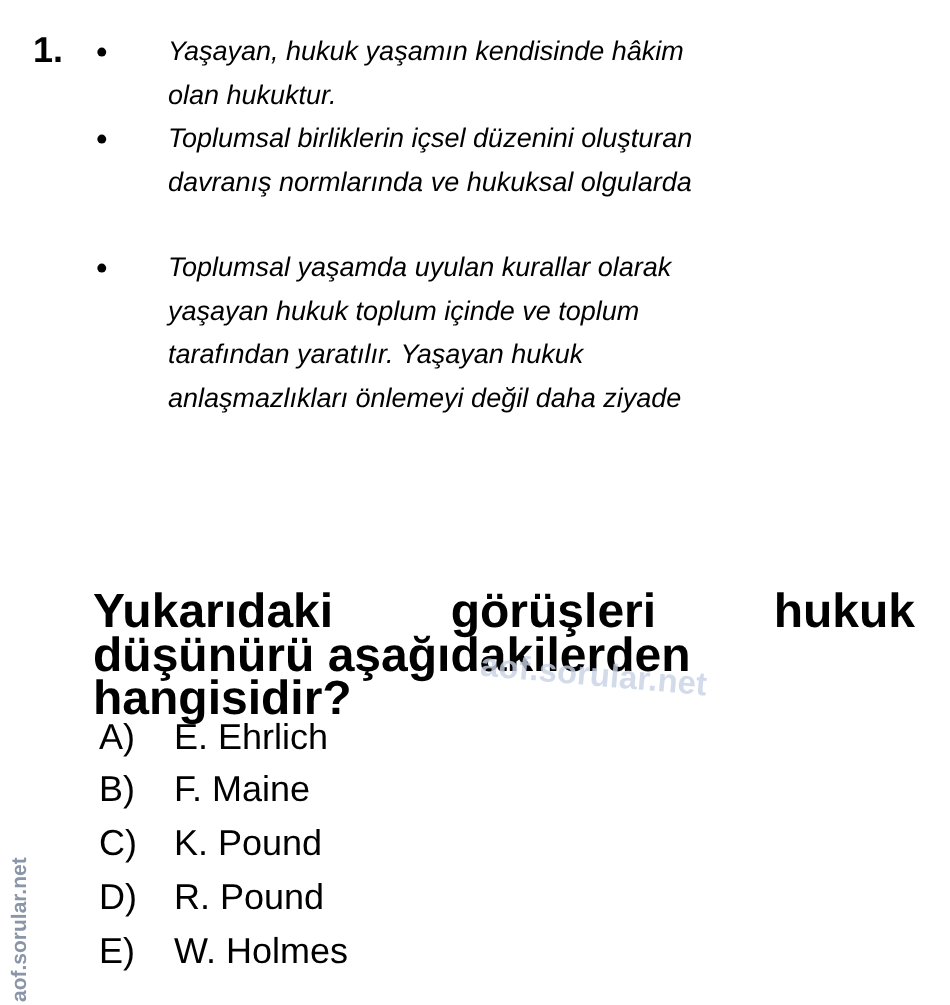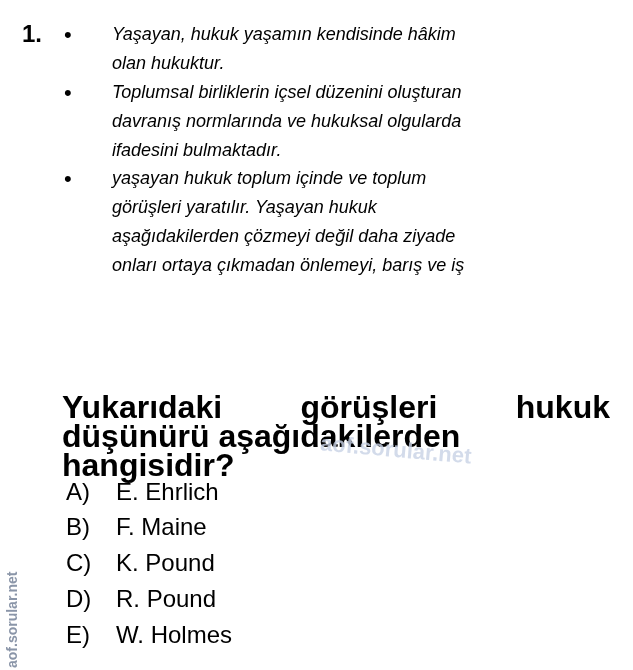--- a/index.html
+++ b/index.html
@@ -26,31 +26,30 @@
     <div>Yaşayan, hukuk yaşamın kendisinde hâkim</div>
     <div>olan hukuktur.</div>
   </div>
 </div>
 
 <div>
   <span class="bullet" style="top:80px">•</span>
   <div class="btext" style="top:78px">
     <div>Toplumsal birliklerin içsel düzenini oluşturan</div>
     <div>davranış normlarında ve hukuksal olgularda</div>
-    <div>ifadesini bulmaktadır.</div>
   </div>
 </div>
 
 <div>
   <span class="bullet" style="top:166px">•</span>
   <div class="btext" style="top:164px">
+    <div>Toplumsal yaşamda uyulan kurallar olarak</div>
     <div>yaşayan hukuk toplum içinde ve toplum</div>
-    <div>görüşleri yaratılır. Yaşayan hukuk</div>
-    <div>aşağıdakilerden çözmeyi değil daha ziyade</div>
-    <div>onları ortaya çıkmadan önlemeyi, barış ve iş</div>
+    <div>tarafından yaratılır. Yaşayan hukuk</div>
+    <div>anlaşmazlıkları önlemeyi değil daha ziyade</div>
   </div>
 </div>
 
 <div class="prompt">
   <div class="l1">
     <span>Yukarıdaki</span>
     <span>görüşleri</span>
     <span>hukuk</span>
   </div>
   <div>düşünürü aşağıdakilerden hangisidir?</div>

